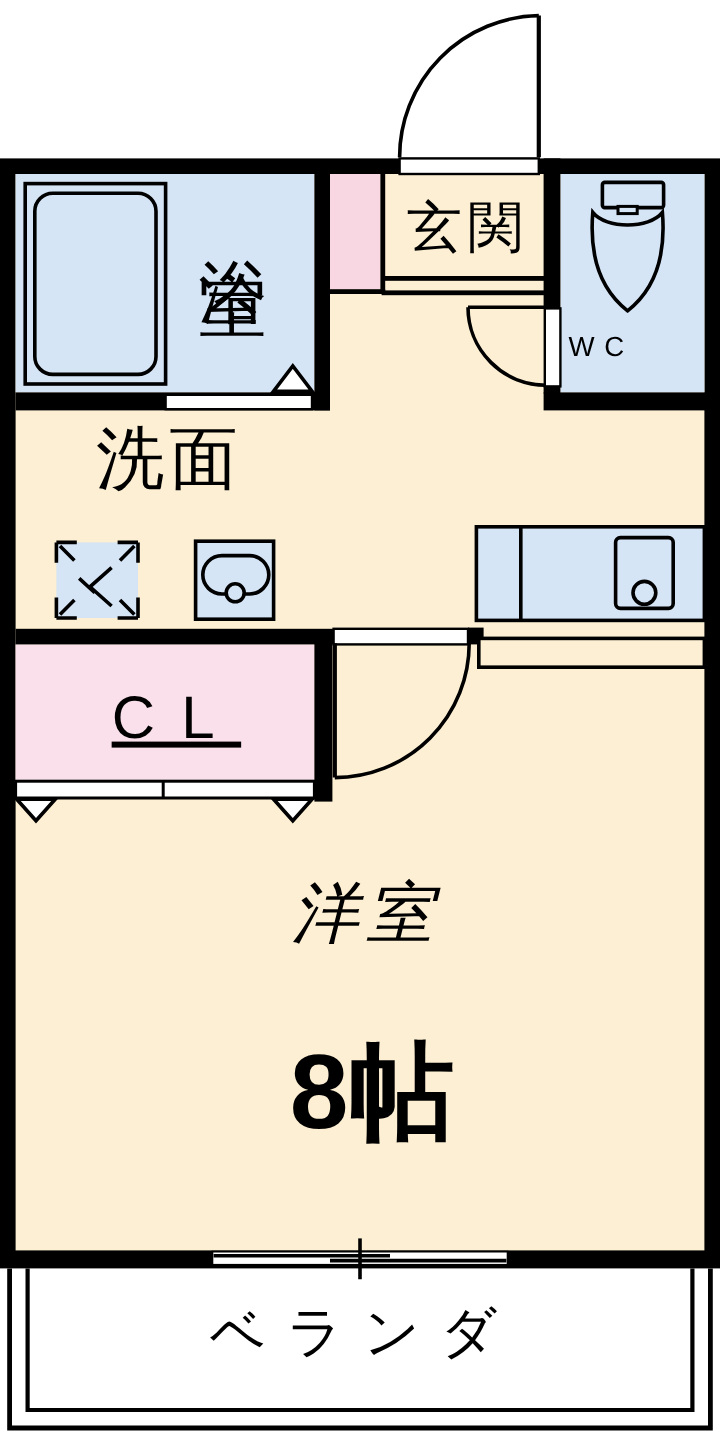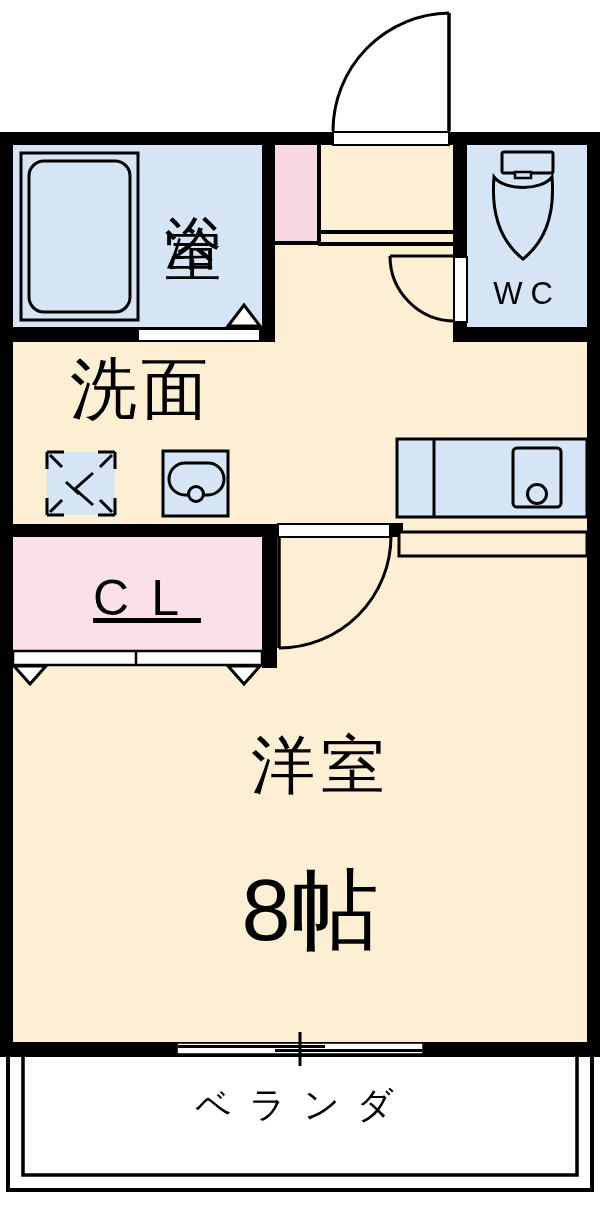--- a/index.html
+++ b/index.html
@@ -17,27 +17,27 @@
   .thr{fill:#FFFFFF;stroke:#000;stroke-width:2;}
   .ln{stroke:#000;stroke-width:3;fill:none;}
   .ln35{stroke:#000;stroke-width:3.5;fill:none;}
   .fixture{stroke:#000;stroke-width:3;fill:none;stroke-linejoin:miter;}
   .fixfill{stroke:#000;stroke-width:3;fill:#D5E5F6;}
   .tri{fill:#FFFFFF;stroke:#000;stroke-width:3;stroke-linejoin:miter;}
   .label{position:absolute;line-height:1;text-align:center;white-space:nowrap;}
   .lbl-bath{left:164px;top:170px;width:58px;height:140px;font-size:57px;
     writing-mode:vertical-rl;text-orientation:upright;letter-spacing:8px;text-align:left;}
   .lbl-entrance{left:330px;top:166px;width:120px;font-size:46px;letter-spacing:5px;}
-  .lbl-wc{left:482px;top:278px;width:84px;font-size:31px;letter-spacing:8px;padding-left:6px;box-sizing:border-box;text-align:center;}
-  .lbl-washroom{left:61px;top:355px;width:160px;font-size:67px;letter-spacing:4px;}
+  .lbl-wc{left:456px;top:278px;width:84px;font-size:23px;letter-spacing:8px;padding-left:6px;box-sizing:border-box;text-align:center;}
+  .lbl-washroom{left:61px;top:355px;width:160px;font-size:57px;letter-spacing:4px;}
   .lbl-kitchen{left:362px;top:373px;width:200px;font-size:53px;letter-spacing:2px;word-spacing:20px;}
   .lbl-closet{left:57px;top:573px;width:160px;font-size:50px;letter-spacing:22px;padding-left:20px;box-sizing:border-box;text-decoration:underline;}
-  .lbl-living{left:211px;top:733px;width:220px;font-size:64px;letter-spacing:6px;}
-  .lbl-living-size{left:200px;top:866px;width:220px;font-size:88px;}
-  .lbl-veranda{left:148px;top:1087px;width:310px;font-size:36px;letter-spacing:17px;}
+  .lbl-living{left:195px;top:733px;width:220px;font-size:56px;letter-spacing:6px;font-style:italic;}
+  .lbl-living-size{left:200px;top:866px;width:220px;font-size:88px;font-weight:bold;}
+  .lbl-veranda{left:148px;top:1087px;width:310px;font-size:46px;letter-spacing:17px;}
 </style>
 </head>
 <body>
 
 <div id="stage">
 
   <svg id="plan-svg" width="600" height="1206" viewBox="0 0 600 1206" xmlns="http://www.w3.org/2000/svg">
 
     <rect x="0" y="0" width="600" height="1206" fill="#FFFFFF"></rect>
 
@@ -135,19 +135,20 @@
       <line x1="300" y1="1032" x2="300" y2="1066" stroke="#000" stroke-width="3"></line>
     </g>
 
     <g>
       <path d="M 8 1057 V 1190 H 592 V 1057" fill="none" stroke="#000" stroke-width="4"></path>
       <path d="M 23 1057 V 1175 H 577 V 1057" fill="none" stroke="#000" stroke-width="3.5"></path>
     </g>
   </svg>
 
   <div class="label lbl-bath">浴室</div>
+  <div class="label lbl-entrance">玄関</div>
   <div class="label lbl-wc">WC</div>
   <div class="label lbl-washroom">洗面</div>
   <div class="label lbl-closet">CL</div>
   <div class="label lbl-living">洋室</div>
   <div class="label lbl-living-size">8帖</div>
   <div class="label lbl-veranda">ベランダ</div>
 </div>
 
 </body></html>

